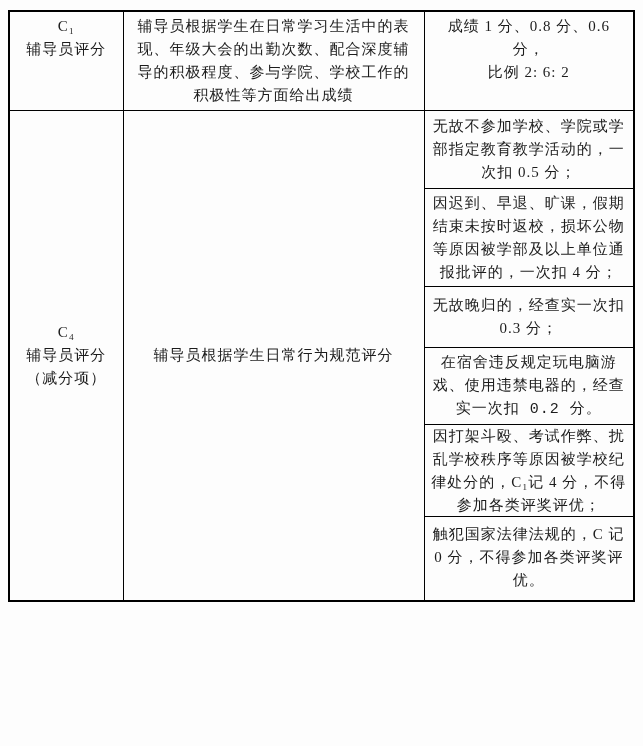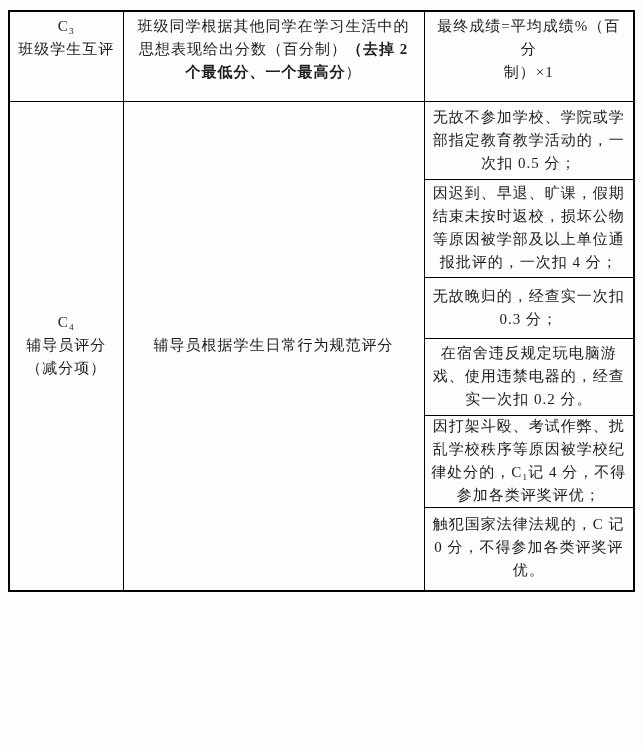--- a/index.html
+++ b/index.html
@@ -55,43 +55,41 @@
     border-bottom:1.5px solid #000;
     box-sizing:border-box;
     padding:0 3px;
     text-align:center;
     white-space:normal;
   }
   .ded:last-child{border-bottom:none;flex:1;}
   .d0{height:78px;}
   .d1{height:98px;}
   .d2{height:61px;}
-  .d3{height:77px;}
+  .d3{height:77px;font-family:Liberation Mono, monospace;}
   .d4{height:92px;}
   .bold{font-weight:bold;}
 </style>
 </head>
 <body>
 
 <div class="page">
   <table class="eval-table">
     <colgroup>
       <col class="c-label">
       <col class="c-desc">
       <col class="c-score">
     </colgroup>
     <tbody>
-      <tr class="r3">
-        <td class="pre">C₃
-班级学生互评</td>
-        <td>
-          <span>班级同学根据其他同学在学习生活中的思想表现给出分数（百分制）</span><span class="bold">（去掉 2 个最低分、一个最高分</span><span>）</span>
-        </td>
-        <td class="pre">最终成绩=平均成绩%（百分
-制）×1</td>
+      <tr class="r1">
+        <td class="pre">C₁
+辅导员评分</td>
+        <td>辅导员根据学生在日常学习生活中的表现、年级大会的出勤次数、配合深度辅导的积极程度、参与学院、学校工作的积极性等方面给出成绩</td>
+        <td class="pre">成绩 1 分、0.8 分、0.6 分，
+比例 2: 6: 2</td>
       </tr>
       <tr class="r4">
         <td class="pre vmid">C₄
 辅导员评分
 （减分项）</td>
         <td class="vmid">辅导员根据学生日常行为规范评分</td>
         <td class="score4">
           <div class="ded-stack">
             <div class="ded d0">无故不参加学校、学院或学部指定教育教学活动的，一次扣 0.5 分；</div>
             <div class="ded d1">因迟到、早退、旷课，假期结束未按时返校，损坏公物等原因被学部及以上单位通报批评的，一次扣 4 分；</div>

